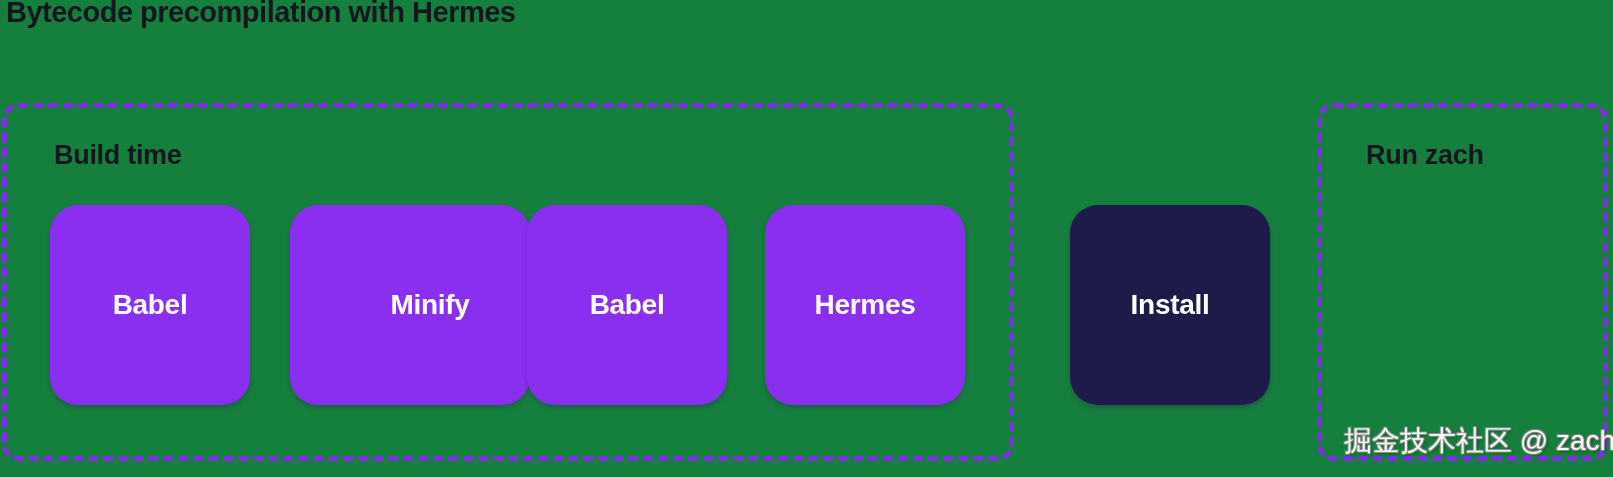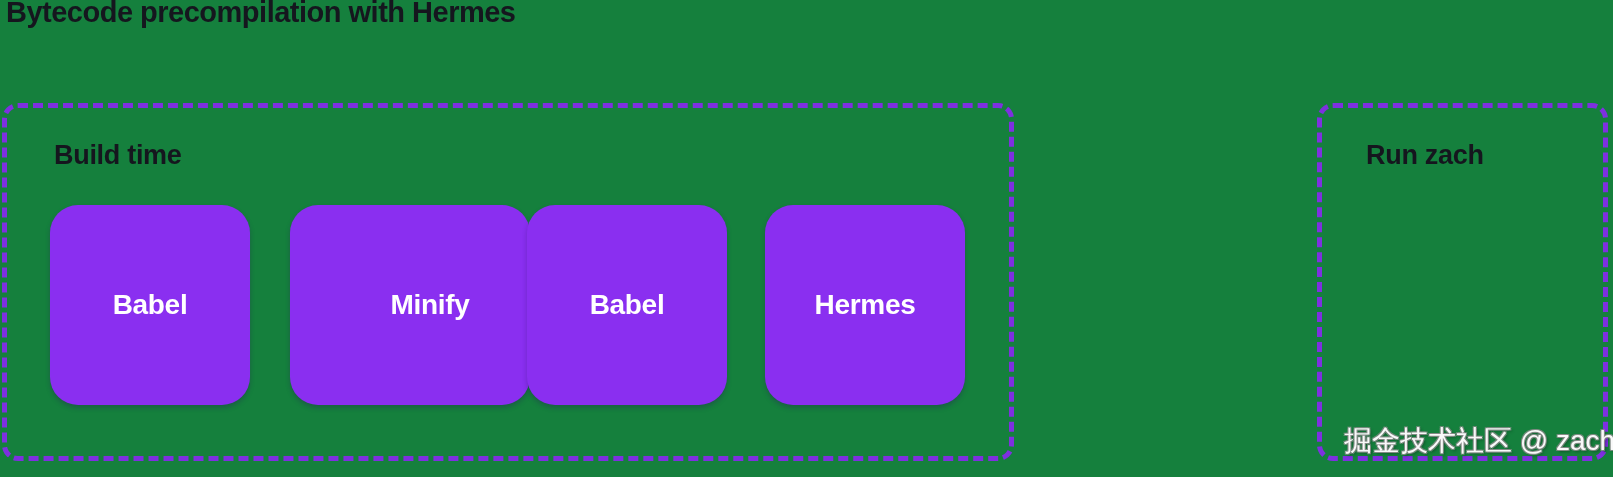--- a/index.html
+++ b/index.html
@@ -105,17 +105,18 @@
   </div>
 
   <div class="step step-babel">Babel</div>
 
   <div class="step step-minify">Minify</div>
 
   <div class="step step-parse">Babel</div>
 
   <div class="step step-compile">Hermes</div>
 
+  <div class="step step-install">Install</div>
 
 
   <div class="watermark">掘金技术社区 @ zach</div>
 
 </div>
 
 </body></html>

